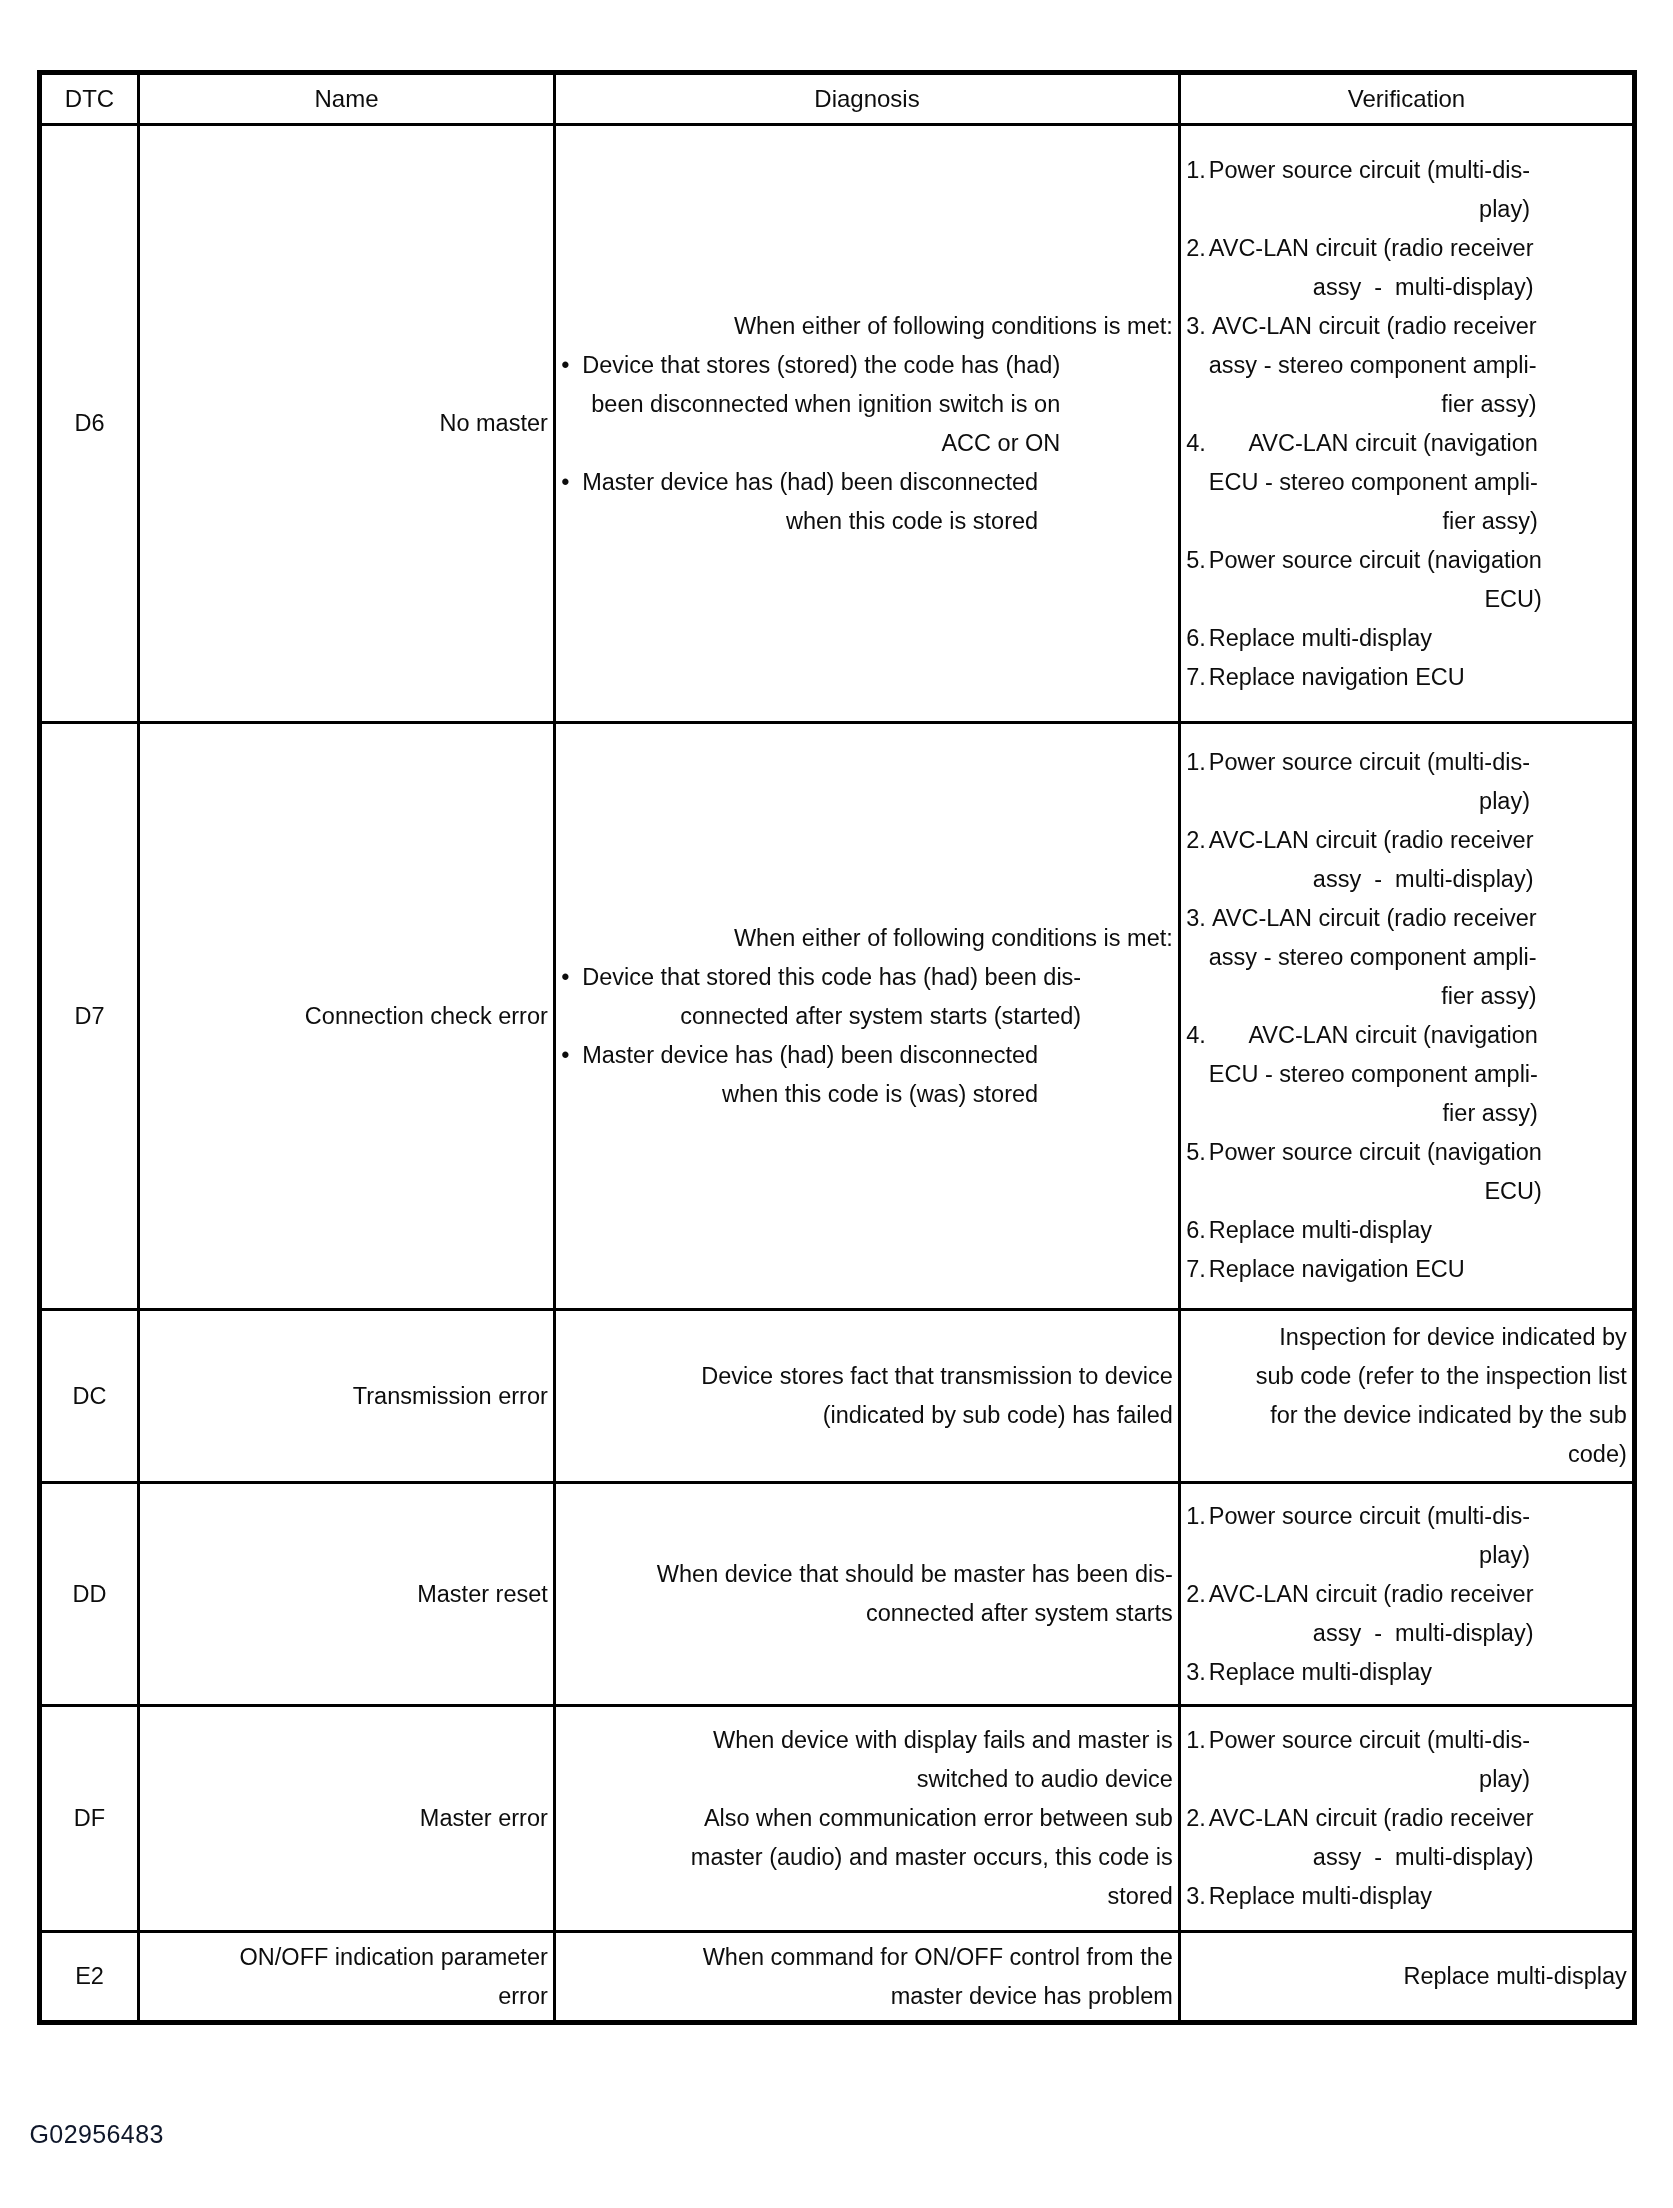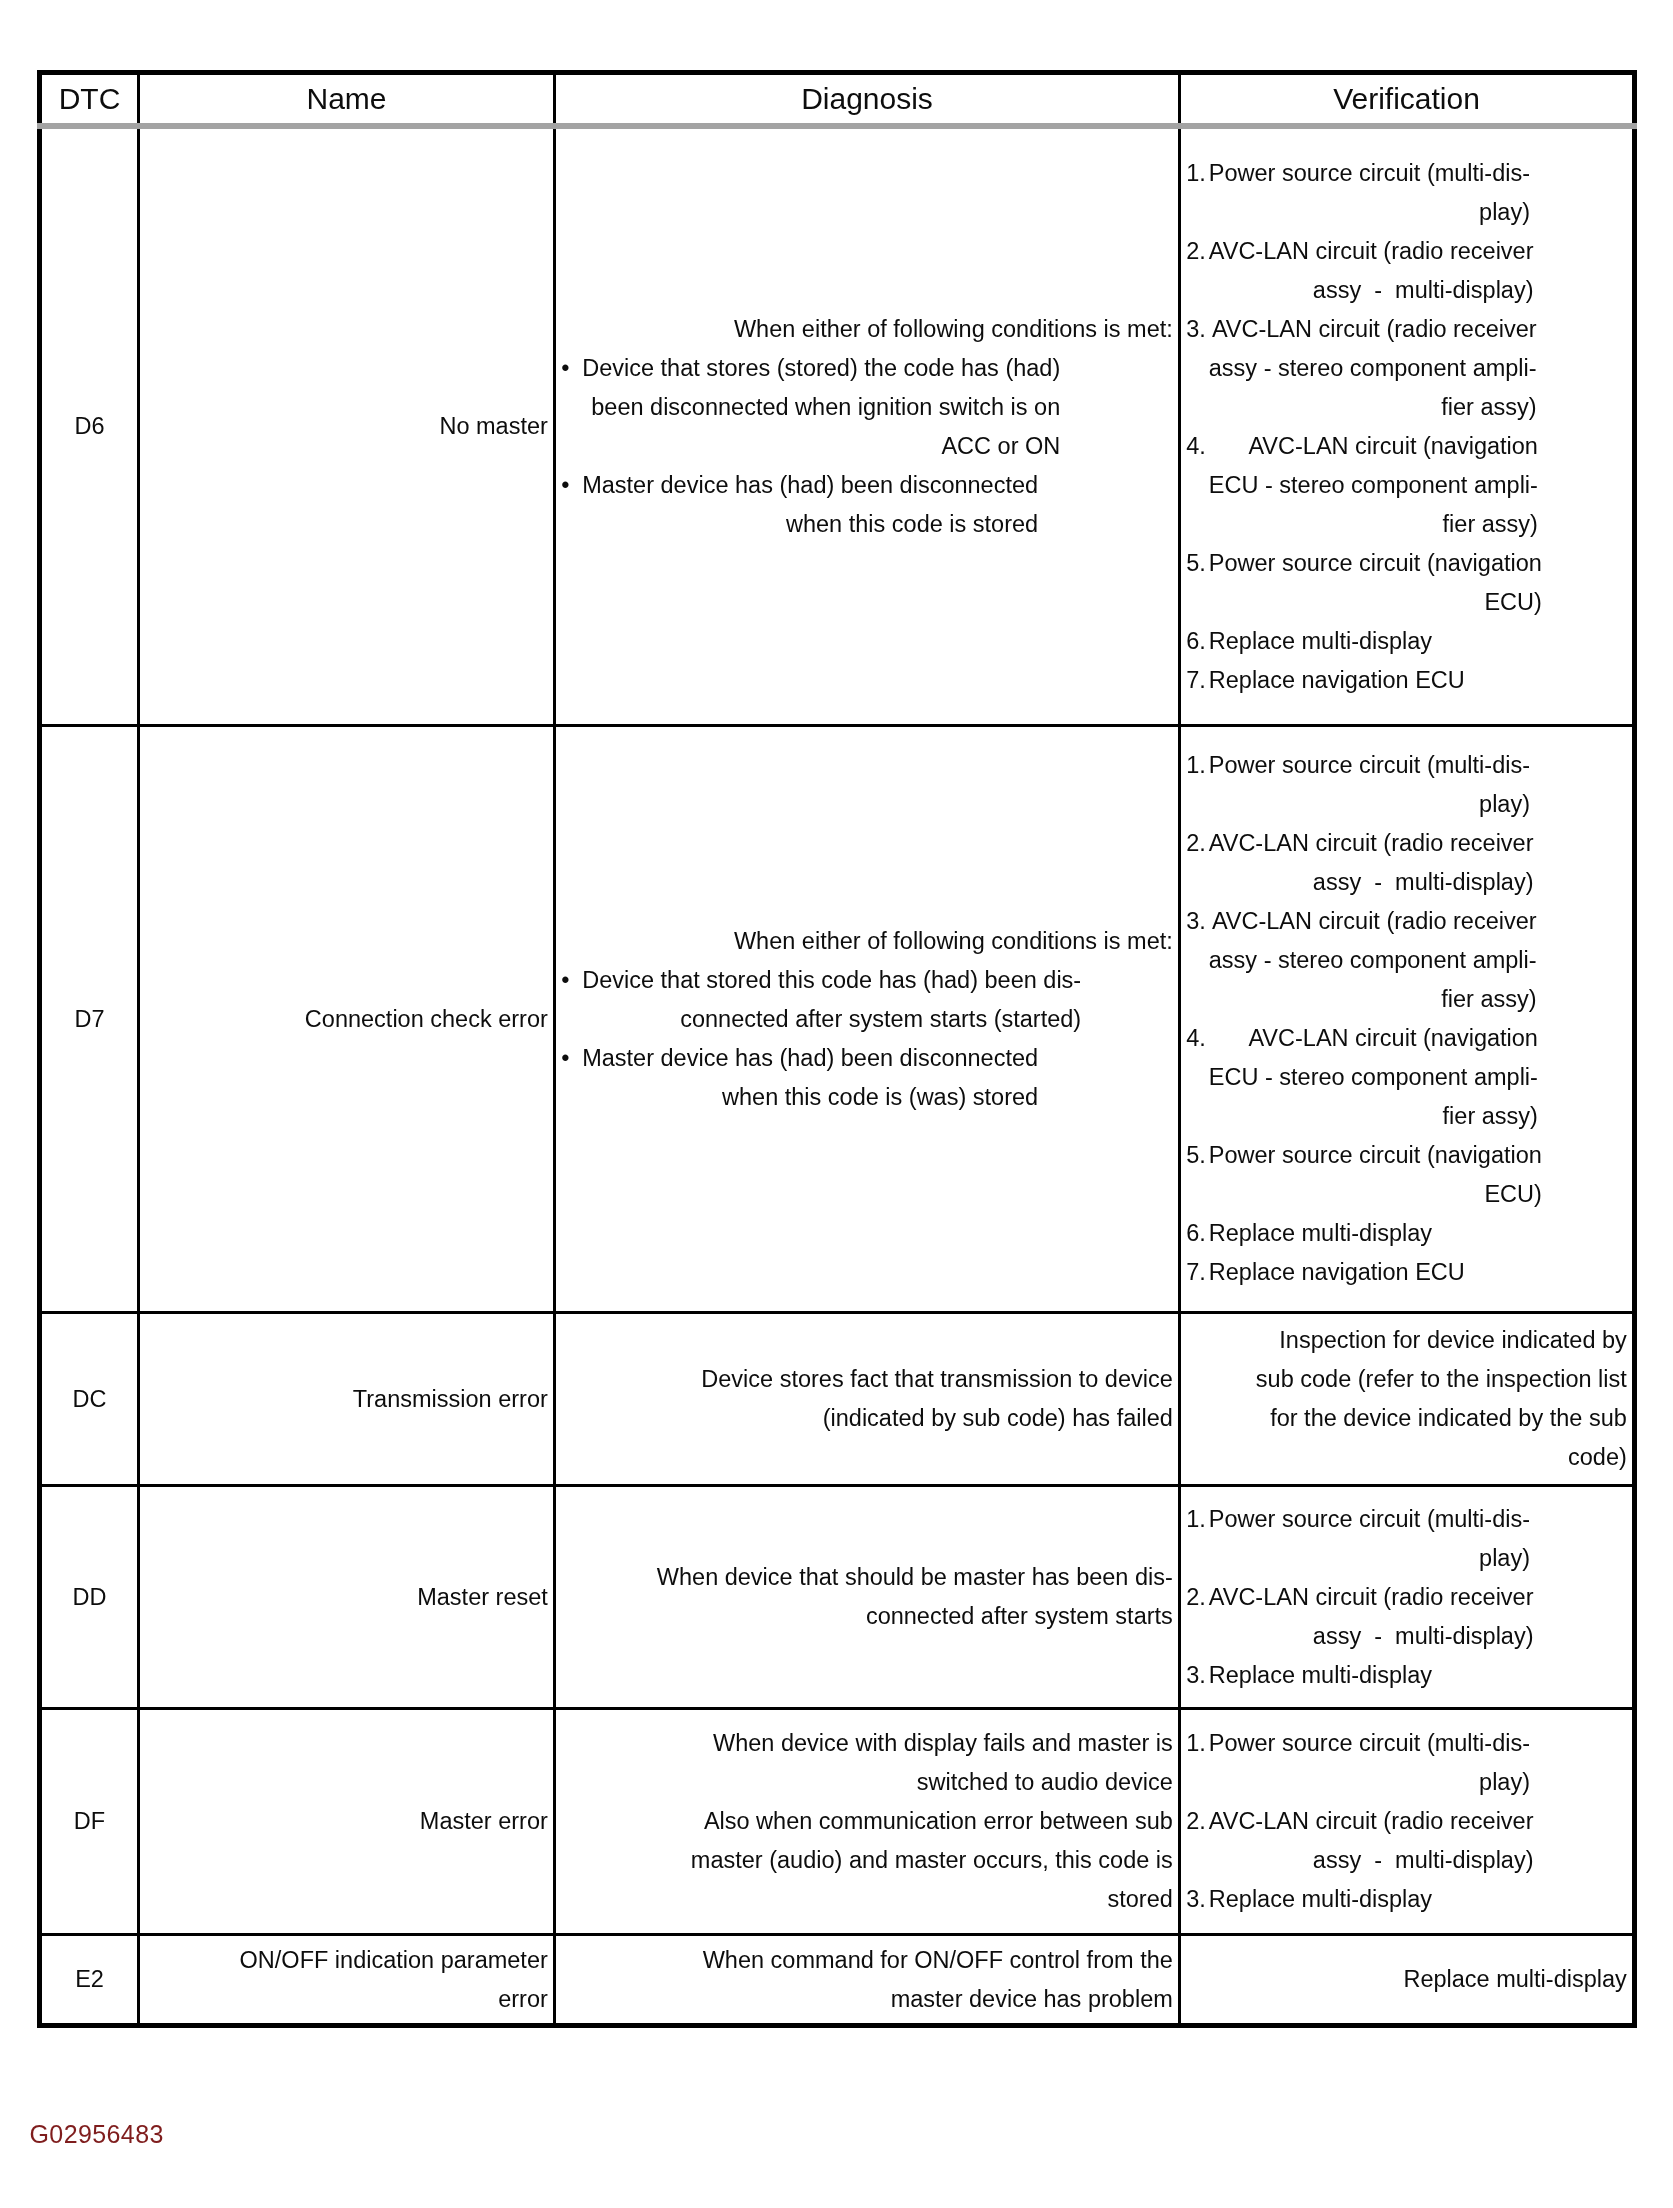--- a/index.html
+++ b/index.html
@@ -29,22 +29,22 @@
     vertical-align: middle;
     font-size: 23.5px;
     font-weight: normal;
     line-height: 39px;
     padding: 3.5px 5.2px;
     overflow: hidden;
   }
   tr.hdr th {
     height: 45px;
     text-align: center;
-    border-bottom: 6px solid #a3a3a3;
-    font-size: 30px;
+    border-bottom: 1px solid #a3a3a3;
+    font-size: 24px;
     line-height: 26px;
     padding: 1.7px;
   }
   td.c-dtc {
     text-align: center;
     font-size: 24px;
   }
   td.c-name {
     text-align: right;
     line-height: 38px;
@@ -71,21 +71,21 @@
   tr.r-dd td { height: 213px; }
   tr.r-df td { height: 216px; }
   tr.r-e0 td { height: 87px; }
   tr.r-e2 td { height: 80px; }
   .figure-code {
     position: absolute;
     left: 29.5px;
     top: 2120px;
     font-size: 25px;
     letter-spacing: 0.4px;
-    color: #7f1d1d;
+    color: #0f172a;
   }
 </style>
 </head>
 <body>
 
 <div class="page">
 
   <table class="dtc-table">
     <colgroup>
       <col style="width:99px">

